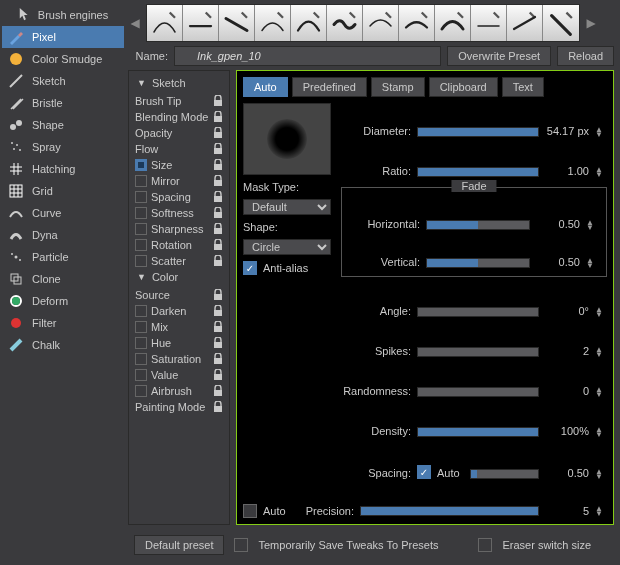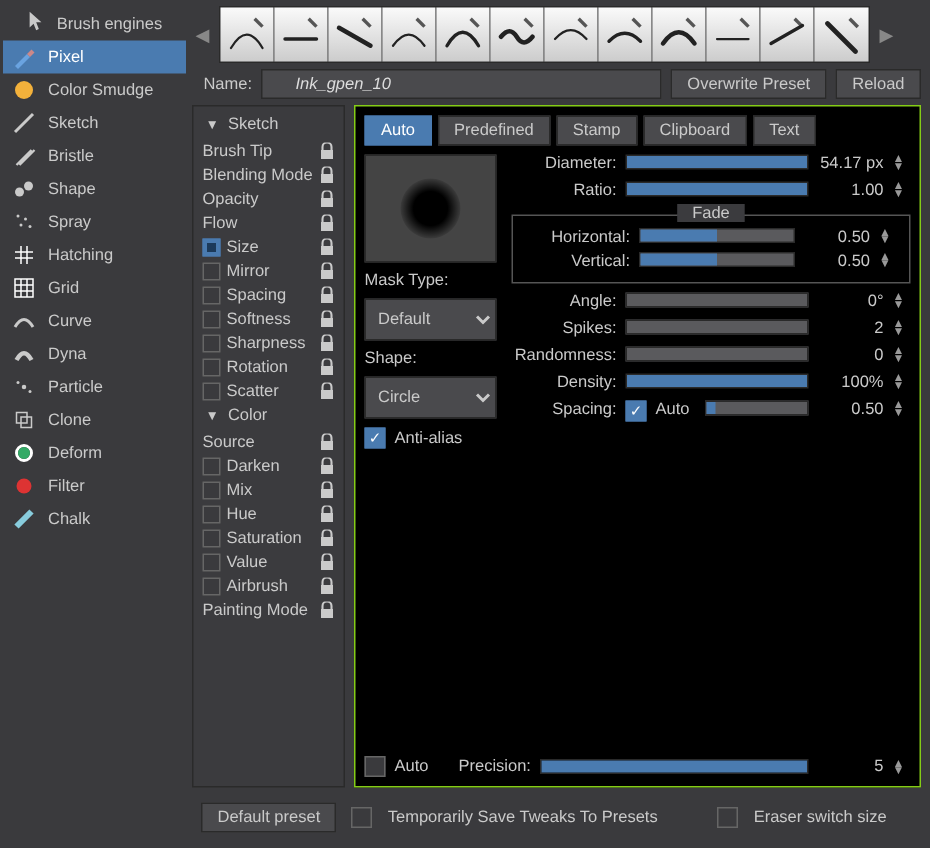--- a/index.html
+++ b/index.html
@@ -94,24 +94,24 @@
     position: relative;
   }
   .mask-preview::after {
     content:''; position:absolute; left:50%; top:50%;
     width:40px; height:40px; margin:-20px 0 0 -20px;
     border-radius:50%;
     background: radial-gradient(circle,#000 0%,#000 40%,rgba(0,0,0,0) 75%);
   }
   .sel {
     background: #4a4a4d; border: 1px solid #2a2a2a; color: #cacaca;
-    height: 28px; font-size: 11px; padding: 0 4px; width: 100%;
+    height: 16px; font-size: 11px; padding: 0 4px; width: 100%;
   }
   .sliders { flex: 1; display: flex; flex-direction: column; gap: 6px; }
-  .slider-row { display: flex; align-items: flex-start; gap: 6px; }
+  .slider-row { display: flex; align-items: flex-end; gap: 6px; margin-top: 22px; }
   .slider-row .slabel { width: 70px; text-align: right; }
   .bar { flex: 1; height: 10px; background: #5a5a5d; border: 1px solid #2a2a2a; position: relative; }
   .bar .fill { height: 100%; background: #4a7bb0; }
   .val { min-width: 44px; text-align: right; }
   .spin { width: 12px; display: flex; flex-direction: column; line-height: 5px; font-size: 8px; color: #999; cursor: pointer; }
   .fieldset { border: 1px solid #555; padding: 8px 8px 8px 8px; position: relative; margin-top: 4px; }
   .fieldset .legend { position: absolute; top: -8px; left: 50%; transform: translateX(-50%); background: #3b3b3e; padding: 0 10px; }
   .aa-row { display: flex; align-items: center; gap: 6px; }
   .aa-row .chk {
     width: 14px; height: 14px; border: 1px solid #4a7bb0; background: #4a7bb0;

